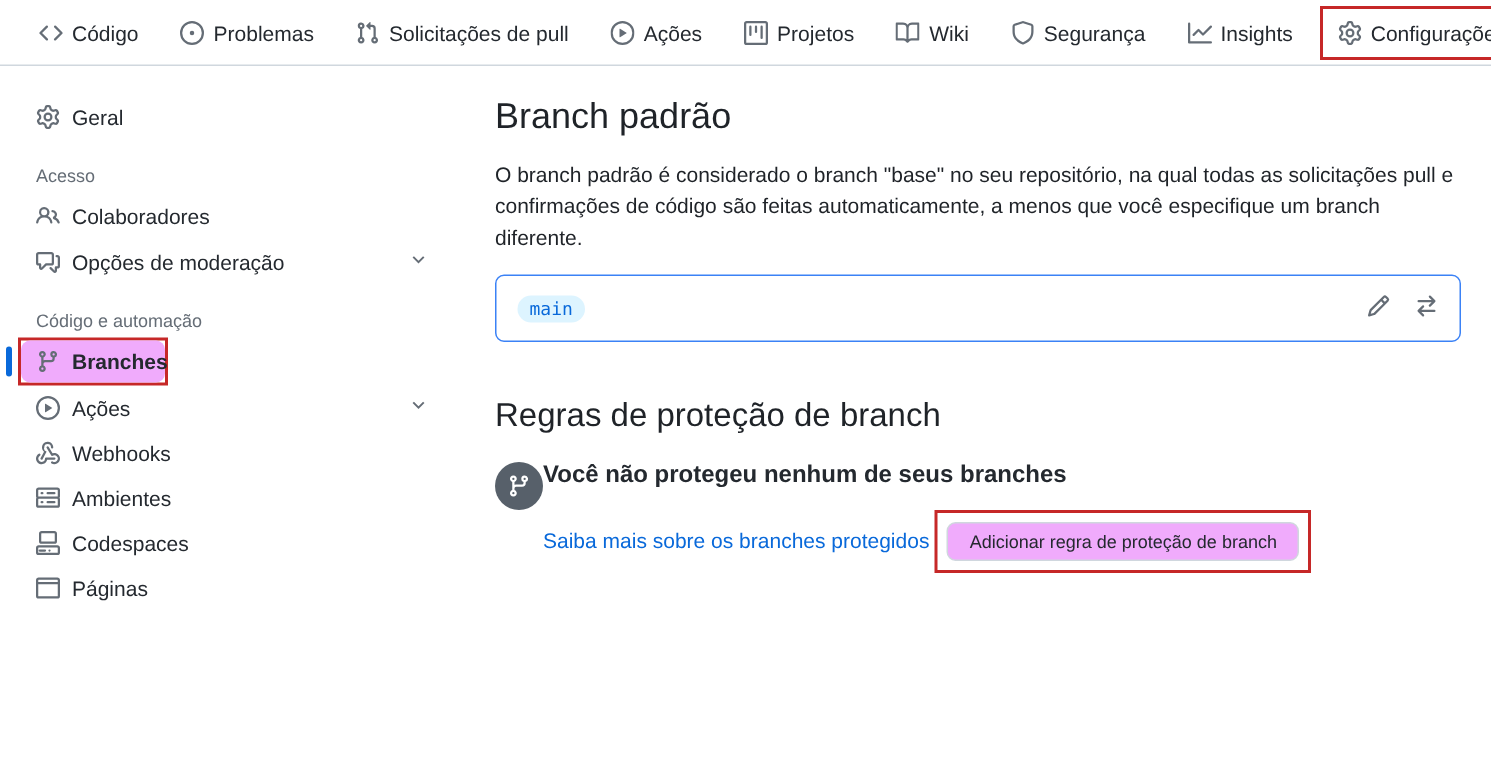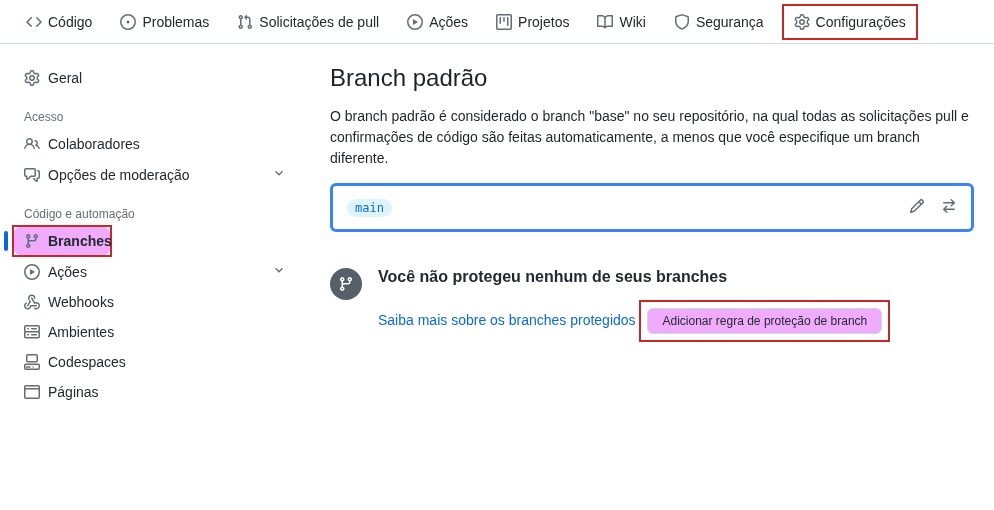--- a/index.html
+++ b/index.html
@@ -108,21 +108,21 @@
       font-weight: 400;
       margin-bottom: 14px;
       color: #1f2328;
     }
     .main p.desc {
       color: #1f2328;
       margin-bottom: 14px;
       line-height: 1.5;
     }
     .branch-box {
-      border: 3px solid #3b82f6;
+      border: 1px solid #3b82f6;
       border-radius: 6px;
       padding: 12px 14px;
       display: flex;
       align-items: center;
       gap: 10px;
       margin-bottom: 36px;
     }
     .branch-pill {
       background: #ddf4ff;
       color: #0969da;
@@ -141,21 +141,21 @@
       cursor: pointer;
     }
     .main h2 {
       font-size: 22px;
       font-weight: 400;
       margin-bottom: 18px;
       color: #1f2328;
     }
     .protect-row {
       display: flex;
-      gap: 16px;
+      gap: 0;
     }
     .protect-icon {
       width: 32px;
       height: 32px;
       border-radius: 50%;
       background: #57606a;
       display: flex;
       align-items: center;
       justify-content: center;
       flex-shrink: 0;
@@ -234,20 +234,26 @@
     <svg width="16" height="16" viewBox="0 0 16 16">
         <path d="M0 1.75A.75.75 0 0 1 .75 1h4.253c1.227 0 2.317.59 3 1.501A3.743 3.743 0 0 1 11.006 1h4.245a.75.75 0 0 1 .75.75v10.5a.75.75 0 0 1-.75.75h-4.507a2.25 2.25 0 0 0-1.591.659l-.622.621a.75.75 0 0 1-1.06 0l-.622-.621A2.25 2.25 0 0 0 5.258 13H.75a.75.75 0 0 1-.75-.75Zm7.251 10.324.004-5.073-.002-2.253A2.25 2.25 0 0 0 5.003 2.5H1.5v9h3.757a3.75 3.75 0 0 1 1.994.574ZM8.755 4.75l-.004 7.322a3.752 3.752 0 0 1 1.992-.572H14.5v-9h-3.495a2.25 2.25 0 0 0-2.25 2.25Z"></path>
       </svg>
     <span>Wiki</span>
   </div>
   <div class="topnav-item">
     <svg width="16" height="16" viewBox="0 0 16 16">
         <path d="M7.467.133a1.748 1.748 0 0 1 1.066 0l5.25 1.68A1.75 1.75 0 0 1 15 3.48V7c0 1.566-.32 3.182-1.303 4.682-.983 1.498-2.585 2.813-5.032 3.855a1.697 1.697 0 0 1-1.33 0c-2.447-1.042-4.049-2.357-5.032-3.855C1.32 10.182 1 8.566 1 7V3.48a1.75 1.75 0 0 1 1.217-1.667Zm.61 1.429a.25.25 0 0 0-.153 0l-5.25 1.68a.25.25 0 0 0-.174.238V7c0 1.358.275 2.666 1.057 3.86.784 1.194 2.121 2.34 4.366 3.297a.196.196 0 0 0 .154 0c2.245-.956 3.582-2.104 4.366-3.298C13.225 9.666 13.5 8.36 13.5 7V3.48a.251.251 0 0 0-.174-.237l-5.25-1.68Z"></path>
       </svg>
     <span>Segurança</span>
+  </div>
+  <div class="topnav-item">
+    <svg width="16" height="16" viewBox="0 0 16 16">
+        <path d="M1.5 1.75V13.5h13.75a.75.75 0 0 1 0 1.5H.75a.75.75 0 0 1-.75-.75V1.75a.75.75 0 0 1 1.5 0Zm14.28 2.53-5.25 5.25a.75.75 0 0 1-1.06 0L7 7.06 4.28 9.78a.751.751 0 0 1-1.042-.018.751.751 0 0 1-.018-1.042l3.25-3.25a.75.75 0 0 1 1.06 0L10 7.94l4.72-4.72a.751.751 0 0 1 1.042.018.751.751 0 0 1 .018 1.042Z"></path>
+      </svg>
+    <span>Insights</span>
   </div>
   <div class="topnav-item highlighted">
     <svg width="16" height="16" viewBox="0 0 16 16">
         <path d="M8 0a8.2 8.2 0 0 1 .701.031C9.444.095 9.99.645 10.16 1.29l.288 1.107c.018.066.079.158.212.224.231.114.454.243.668.386.123.082.233.09.299.071l1.103-.303c.644-.176 1.392.021 1.82.63.27.385.506.792.704 1.218.315.675.111 1.422-.364 1.891l-.814.806c-.049.048-.098.147-.088.294.016.257.016.515 0 .772-.01.147.038.246.088.294l.814.806c.475.469.679 1.216.364 1.891a7.977 7.977 0 0 1-.704 1.217c-.428.61-1.176.807-1.82.63l-1.102-.302c-.067-.019-.177-.011-.3.071a5.909 5.909 0 0 1-.668.386c-.133.066-.194.158-.211.224l-.29 1.106c-.168.646-.715 1.196-1.458 1.26a8.006 8.006 0 0 1-1.402 0c-.743-.064-1.289-.614-1.458-1.26l-.289-1.106c-.018-.066-.079-.158-.212-.224a5.738 5.738 0 0 1-.668-.386c-.123-.082-.233-.09-.299-.071l-1.103.303c-.644.176-1.392-.021-1.82-.63a8.12 8.12 0 0 1-.704-1.218c-.315-.675-.111-1.422.363-1.891l.815-.806c.05-.048.098-.147.088-.294a6.214 6.214 0 0 1 0-.772c.01-.147-.038-.246-.088-.294l-.815-.806C.635 6.045.431 5.298.746 4.623a7.92 7.92 0 0 1 .704-1.217c.428-.61 1.176-.807 1.82-.63l1.102.302c.067.019.177.011.3-.071.214-.143.437-.272.668-.386.133-.066.194-.158.211-.224l.29-1.106C6.009.645 6.556.095 7.299.03 7.53.01 7.764 0 8 0Zm-.571 1.525c-.036.003-.108.036-.137.146l-.289 1.105c-.147.561-.549.967-.998 1.189-.173.086-.34.183-.5.29-.417.278-.97.423-1.529.27l-1.103-.303c-.109-.03-.175.016-.195.045-.22.312-.412.644-.573.99-.014.031-.021.11.059.19l.815.806c.411.406.562.957.53 1.456a4.709 4.709 0 0 0 0 .582c.032.499-.119 1.05-.53 1.456l-.815.806c-.081.08-.073.159-.059.19.162.346.353.677.573.989.02.03.085.076.195.046l1.102-.303c.56-.153 1.113-.008 1.53.27.161.107.328.204.501.29.447.222.85.629.997 1.189l.289 1.105c.029.109.101.143.137.146a6.6 6.6 0 0 0 1.142 0c.036-.003.108-.036.137-.146l.289-1.105c.147-.561.549-.967.998-1.189.173-.086.34-.183.5-.29.417-.278.97-.423 1.529-.27l1.103.303c.109.029.175-.016.195-.045.22-.313.411-.644.573-.99.014-.031.021-.11-.059-.19l-.815-.806c-.411-.406-.562-.957-.53-1.456a4.709 4.709 0 0 0 0-.582c-.032-.499.119-1.05.53-1.456l.815-.806c.081-.08.073-.159.059-.19a6.464 6.464 0 0 0-.573-.989c-.02-.03-.085-.076-.195-.046l-1.102.303c-.56.153-1.113.008-1.53-.27a4.44 4.44 0 0 0-.501-.29c-.447-.222-.85-.629-.997-1.189l-.289-1.105c-.029-.11-.101-.143-.137-.146a6.6 6.6 0 0 0-1.142 0ZM11 8a3 3 0 1 1-6 0 3 3 0 0 1 6 0ZM9.5 8a1.5 1.5 0 1 0-3.001.001A1.5 1.5 0 0 0 9.5 8Z"></path>
       </svg>
     <span>Configurações</span>
   </div>
 </nav>
 
 <div class="container">
@@ -338,20 +344,21 @@
             </svg>
         </span>
         <span>
           <svg width="16" height="16" viewBox="0 0 16 16">
               <path d="M5.22 14.78a.75.75 0 0 0 1.06-1.06L4.56 12h8.69a.75.75 0 0 0 0-1.5H4.56l1.72-1.72a.75.75 0 0 0-1.06-1.06l-3 3a.75.75 0 0 0 0 1.06l3 3Zm5.56-6.5a.75.75 0 1 1-1.06-1.06l1.72-1.72H2.75a.75.75 0 0 1 0-1.5h8.69L9.72 2.28a.75.75 0 0 1 1.06-1.06l3 3a.75.75 0 0 1 0 1.06l-3 3Z"></path>
             </svg>
         </span>
       </div>
     </div>
 
+    <h2>Regras de proteção de branch</h2>
 
     <div class="protect-row">
       <div class="protect-icon">
         <svg width="16" height="16" viewBox="0 0 16 16">
             <path d="M9.5 3.25a2.25 2.25 0 1 1 3 2.122V6A2.5 2.5 0 0 1 10 8.5H6a1 1 0 0 0-1 1v1.128a2.251 2.251 0 1 1-1.5 0V5.372a2.25 2.25 0 1 1 1.5 0v1.836A2.493 2.493 0 0 1 6 7h4a1 1 0 0 0 1-1v-.628A2.25 2.25 0 0 1 9.5 3.25Zm-6 0a.75.75 0 1 0 1.5 0 .75.75 0 0 0-1.5 0Zm8.25-.75a.75.75 0 1 0 0 1.5.75.75 0 0 0 0-1.5ZM4.25 12a.75.75 0 1 0 0 1.5.75.75 0 0 0 0-1.5Z"></path>
           </svg>
       </div>
       <div class="protect-body">
         <h3>Você não protegeu nenhum de seus branches</h3>
         <a>Saiba mais sobre os branches protegidos</a>

